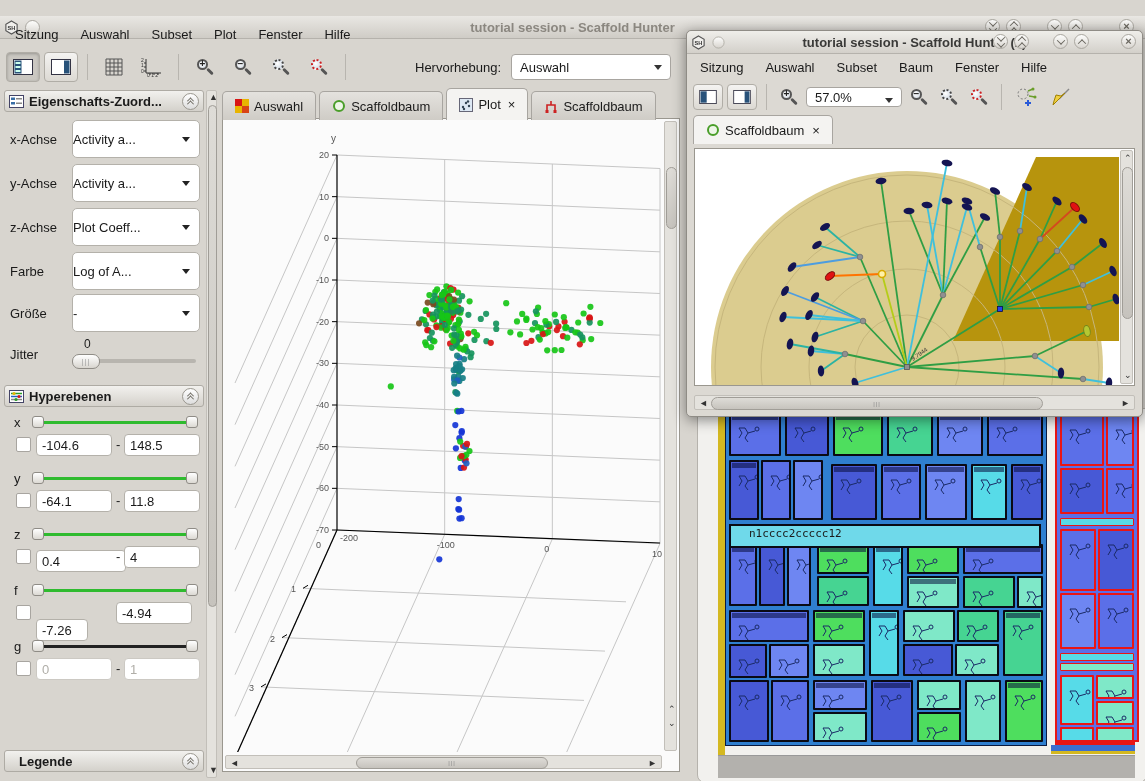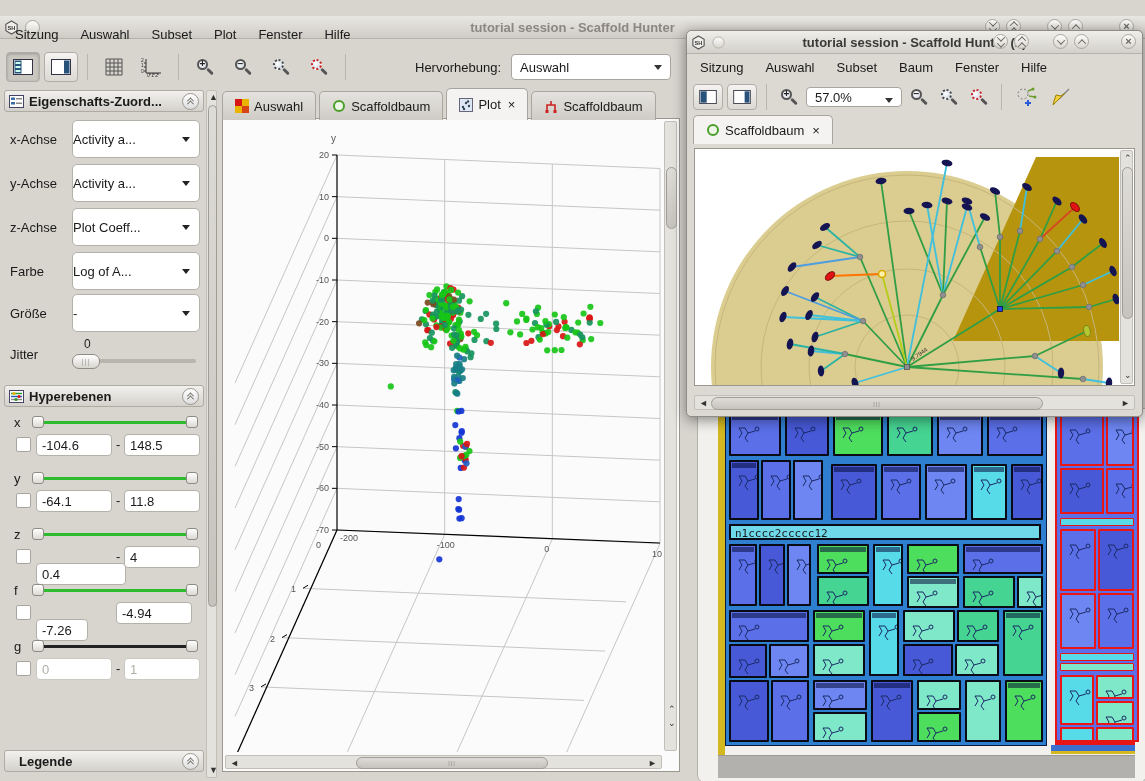--- a/index.html
+++ b/index.html
@@ -301,21 +301,21 @@
         <span class="hfield " style="position:absolute;left:116px;top:19px;width:76px">11.8</span>
       </div>
       <div style="margin-bottom: 12px; position: relative; height: 44px;">
         <span style="position:absolute;left:6px;top:0;font-size:13px">z</span>
         <div class="rslider " style="position:absolute;left:24px;right:2px;top:0">
           <span class="line"></span>
           <span class="hd l"></span>
           <span class="hd r"></span>
         </div>
         <span class="cb" style="position:absolute;left:8px;top:22px"></span>
-        <span class="hfield " style="position:absolute;left:28px;top:36px;width:90px">0.4</span>
+        <span class="hfield " style="position:absolute;left:28px;top:23px;width:90px">0.4</span>
         <span style="position:absolute;left:108px;top:22px">-</span>
         <span class="hfield " style="position:absolute;left:116px;top:19px;width:76px">4</span>
       </div>
       <div style="margin-bottom: 12px; position: relative; height: 44px;">
         <span style="position:absolute;left:6px;top:0;font-size:13px">f</span>
         <div class="rslider " style="position:absolute;left:24px;right:2px;top:0">
           <span class="line"></span>
           <span class="hd l"></span>
           <span class="hd r"></span>
         </div>
@@ -1034,21 +1034,21 @@
           <circle cx="23" cy="9" r="2" fill="none" stroke="#1a2a66"></circle>
         </svg>
       </div>
       <div class="tmtile" style="left: 279px; top: 270px; width: 38px; height: 62px; background: rgb(78, 222, 94);">
         <span class="hd"></span>
         <svg width="30" height="24" viewBox="0 0 30 24">
           <path d="M5 18l3-5-3-5 6 0 3 5 7-2m-7 2l-3 5 3 4" stroke="#1a2a66" stroke-width="1" fill="none"></path>
           <circle cx="23" cy="9" r="2" fill="none" stroke="#1a2a66"></circle>
         </svg>
       </div>
-      <div class="mono" style="position: absolute; left: 3px; top: 114px; width: 312px; height: 16px; background: rgb(111, 217, 234); border: 2px solid rgb(10, 10, 20); font-size: 11px; line-height: 15px; padding-left: 4px; box-sizing: border-box; overflow: hidden;">n1cccc2ccccc12</div>
+      <div class="mono" style="position: absolute; left: 3px; top: 114px; width: 312px; height: 24px; background: rgb(111, 217, 234); border: 2px solid rgb(10, 10, 20); font-size: 11px; line-height: 15px; padding-left: 18px; box-sizing: border-box; overflow: hidden;">n1cccc2ccccc12</div>
     </div>
   <div id="tmred" class="abs redgrp" style="left:357px;top:0;width:80px;height:329px;background:#5b6fe8;border:2px solid #e81515">
       <div class="tmtile" style="left: 3px; top: 3px; width: 44px; height: 52px; background: rgb(91, 111, 232);">
         <svg width="30" height="24" viewBox="0 0 30 24">
           <path d="M5 18l3-5-3-5 6 0 3 5 7-2m-7 2l-3 5 3 4" stroke="#1a2a66" stroke-width="1" fill="none"></path>
           <circle cx="23" cy="9" r="2" fill="none" stroke="#1a2a66"></circle>
         </svg>
       </div>
       <div class="tmtile" style="left: 49px; top: 3px; width: 28px; height: 52px; background: rgb(110, 134, 242);">
         <svg width="30" height="24" viewBox="0 0 30 24">

